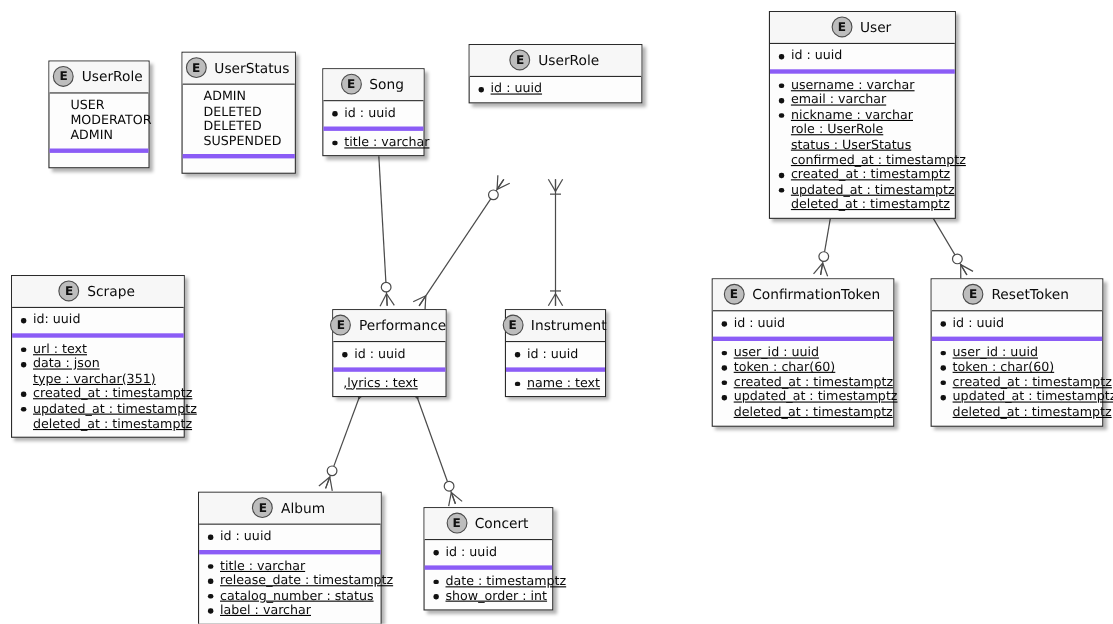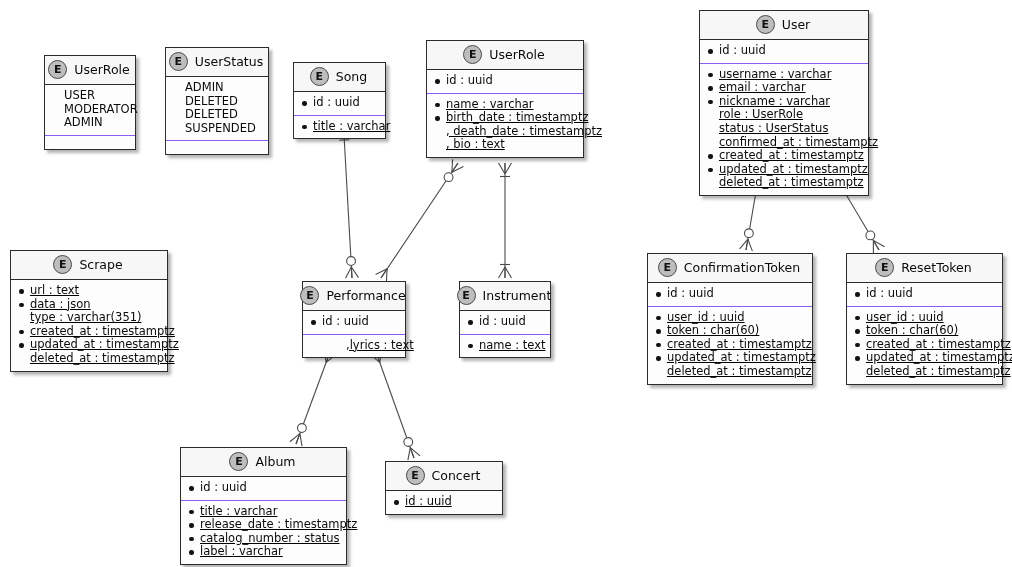--- a/index.html
+++ b/index.html
@@ -29,36 +29,36 @@
   }
   .e-icon{
     width:17px;height:17px;border-radius:50%;
     background:#bdbdbd;border:1.3px solid #4a4a4a;
     display:inline-flex;align-items:center;justify-content:center;
     font-size:11px;font-weight:bold;color:#111;
     line-height:1;flex:0 0 auto;
   }
   .e-title{font-size:12.5px;color:#0a0a0a;}
   .e-sect{
-    border-bottom:1px solid #8b5cf6;
+    border-bottom:4px solid #8b5cf6;
     padding:4px 7px 5px 7px;
   }
   .e-sect:last-child{border-bottom:none;text-decoration:underline;}
   .e-sect.empty{min-height:7px;padding:3px 7px;}
   .attr{
     font-size:11.5px;color:#0a0a0a;
     line-height:13.6px;white-space:nowrap;
     padding-left:12px;position:relative;
   }
   .attr.bul::before{
     content:"";position:absolute;left:1px;top:5px;
     width:4.5px;height:4.5px;border-radius:50%;background:#111;
   }
   .attr.plain{padding-left:12px;}
-  .attr.raw{padding-left:2px;margin-left:34px;}
+  .attr.raw{padding-left:2px;}
 </style>
 </head>
 <body>
 
 <div id="canvas">
   <svg class="links" id="links-layer">
       <g>
         <line x1="344" y1="135" x2="352" y2="278"></line>
         <line x1="349.2714775538589" y1="139.71291039583414" x2="339.2870896041658" y2="140.27147755385894"></line>
         <line x1="351.38557612617274" y1="267.01717325533764" x2="345.5101478326995" y2="278.3630686527161"></line>
@@ -163,26 +163,20 @@
         </div>
       </div>
       <div class="entity" style="left: 426px; top: 40px; width: 158px;">
         <div class="e-header">
           <span class="e-icon">E</span>
           <span class="e-title">UserRole</span>
         </div>
         <div class="e-sect">
           <div class="attr bul">id : uuid</div>
         </div>
-        <div class="e-sect">
-          <div class="attr bul">name : varchar</div>
-          <div class="attr bul">birth_date : timestamptz</div>
-          <div class="attr plain">, death_date : timestamptz</div>
-          <div class="attr plain">, bio : text</div>
-        </div>
       </div>
       <div class="entity" style="left: 699px; top: 10px; width: 170px;">
         <div class="e-header">
           <span class="e-icon">E</span>
           <span class="e-title">User</span>
         </div>
         <div class="e-sect">
           <div class="attr bul">id : uuid</div>
         </div>
         <div class="e-sect">
@@ -196,20 +190,23 @@
           <div class="attr bul">updated_at : timestamptz</div>
           <div class="attr plain">deleted_at : timestamptz</div>
         </div>
       </div>
       <div class="entity" style="left: 10px; top: 250px; width: 158px;">
         <div class="e-header">
           <span class="e-icon">E</span>
           <span class="e-title">Scrape</span>
         </div>
         <div class="e-sect">
+          <div class="attr bul">id: uuid</div>
+        </div>
+        <div class="e-sect">
           <div class="attr bul">url : text</div>
           <div class="attr bul">data : json</div>
           <div class="attr plain">type : varchar(351)</div>
           <div class="attr bul">created_at : timestamptz</div>
           <div class="attr bul">updated_at : timestamptz</div>
           <div class="attr plain">deleted_at : timestamptz</div>
         </div>
       </div>
       <div class="entity" style="left: 302px; top: 281px; width: 104px;">
         <div class="e-header">
@@ -251,20 +248,24 @@
         </div>
       </div>
       <div class="entity" style="left: 385px; top: 461px; width: 118px;">
         <div class="e-header">
           <span class="e-icon">E</span>
           <span class="e-title">Concert</span>
         </div>
         <div class="e-sect">
           <div class="attr bul">id : uuid</div>
         </div>
+        <div class="e-sect">
+          <div class="attr bul">date : timestamptz</div>
+          <div class="attr bul">show_order : int</div>
+        </div>
       </div>
       <div class="entity" style="left: 647px; top: 253px; width: 166px;">
         <div class="e-header">
           <span class="e-icon">E</span>
           <span class="e-title">ConfirmationToken</span>
         </div>
         <div class="e-sect">
           <div class="attr bul">id : uuid</div>
         </div>
         <div class="e-sect">

